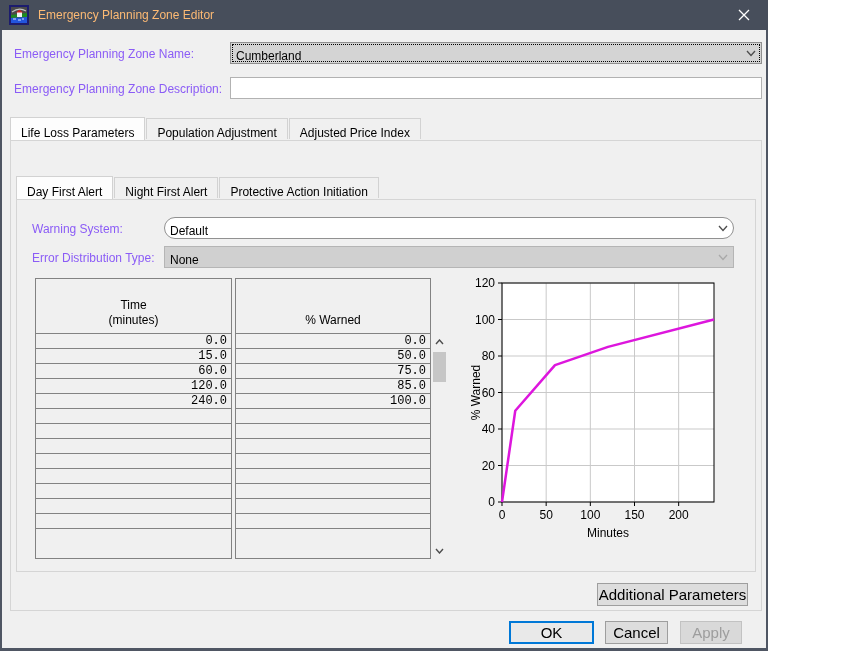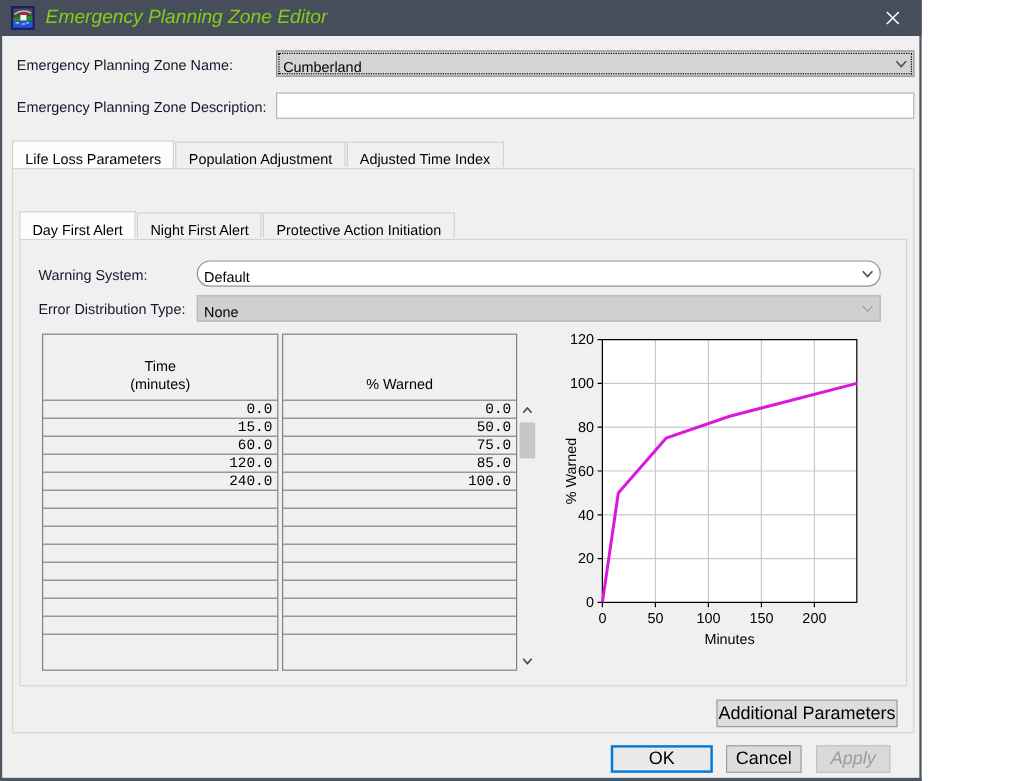--- a/index.html
+++ b/index.html
@@ -4,25 +4,25 @@
 <style>
   * { box-sizing: border-box; margin: 0; padding: 0; }
   html, body { width: 842px; height: 651px; background: #ffffff; overflow: hidden;
     font-family: "Liberation Sans", sans-serif; }
   .dialog { position: absolute; left: 0; top: 0; width: 768px; height: 651px;
     border-left: 2px solid #4f5663; border-right: 2px solid #4f5663; border-bottom: 3px solid #4f5663;
     background: #f0f0f0; }
   .titlebar { position: absolute; left: -2px; top: 0; width: 768px; height: 30px;
     background: #474e5b; display: flex; align-items: center; }
   .app-icon { width: 20px; height: 20px; margin-left: 9px; display: block; }
-  .title-text { color: #84cc16; font-size: 16px; margin-left: 9px; font-style: italic; }
+  .title-text { color: #fdba74; font-size: 12px; margin-left: 9px; }
   .close-btn { margin-left: auto; margin-right: 10px; width: 28px; height: 28px;
     display: flex; align-items: center; justify-content: center; cursor: default; }
   .body { position: absolute; left: 0; top: 30px; width: 764px; height: 618px; background: #f0f0f0; }
-  .lbl { position: absolute; font-size: 12px; color: #0f172a; white-space: nowrap; line-height: 14px; }
+  .lbl { position: absolute; font-size: 12px; color: #8b5cf6; white-space: nowrap; line-height: 14px; }
   .combo { position: absolute; height: 22px; border: 1px solid #8f8f8f; background: #d4d4d4;
     font-size: 12px; display: flex; align-items: flex-end; padding-left: 5px; }
   .combo .chev { position: absolute; right: 5px; top: 7px; }
   .combo.focused { outline: 1px dotted #000; outline-offset: -3px; }
   .combo.white { background: #ffffff; border-color: #919191; border-radius: 11px; }
   .combo.disabled { background: #d0d0d0; border-color: #b5b5b5; }
   .textinput { position: absolute; height: 22px; border: 1px solid #b2b2b2; background: #fff;
     font-size: 12px; padding: 0 5px; font-family: "Liberation Sans", sans-serif; }
   .tabs { position: absolute; display: flex; align-items: flex-end; z-index: 3; }
   .tab { font-size: 12px; padding: 4px 10px; height: 21px; line-height: 21px; background: #f0f0f0;
@@ -84,21 +84,21 @@
         <path d="M1 1 L5 5.5 L9 1" stroke="#4d4d4d" stroke-width="1.3" fill="none"></path>
       </svg>
     </div>
 
     <span class="lbl" style="left:12px; top:52px;">Emergency Planning Zone Description:</span>
     <input class="textinput" style="left: 228px; top: 47px; width: 532px;" value="">
 
     <div class="tabs" style="left:8px; top:87px;" id="outer-tabs">
         <span class="tab active">Life Loss Parameters</span>
         <span class="tab">Population Adjustment</span>
-        <span class="tab">Adjusted Time Index</span>
+        <span class="tab">Adjusted Price Index</span>
       </div>
     <div class="panel" style="left:8px; top:110px; width:752px; height:471px;"></div>
 
     <div class="checkrow" style="left:24px; top:119px;">
       <span class="checkbox"></span>
       <span>Apply to all emergency planning zones.</span>
     </div>
 
     <div class="tabs" style="left:14px; top:146px;" id="inner-tabs">
         <span class="tab active">Day First Alert</span>
@@ -230,18 +230,18 @@
     <div class="btn" style="left:595px; top:553px; width:151px; z-index:2;">
       <span>Additional Parameters</span>
     </div>
 
     <div class="btn default" style="left:495px; top:591px; width:85px;margin-left:12px;">
       <span>OK</span>
     </div>
     <div class="btn" style="left:603px; top:591px; width:63px;">
       <span>Cancel</span>
     </div>
-    <div class="btn disabled" style="left:678px; top:591px; width:62px;font-style:italic;">
+    <div class="btn disabled" style="left:678px; top:591px; width:62px;">
       <span>Apply</span>
     </div>
 
   </div>
 </div>
 
 </body></html>

